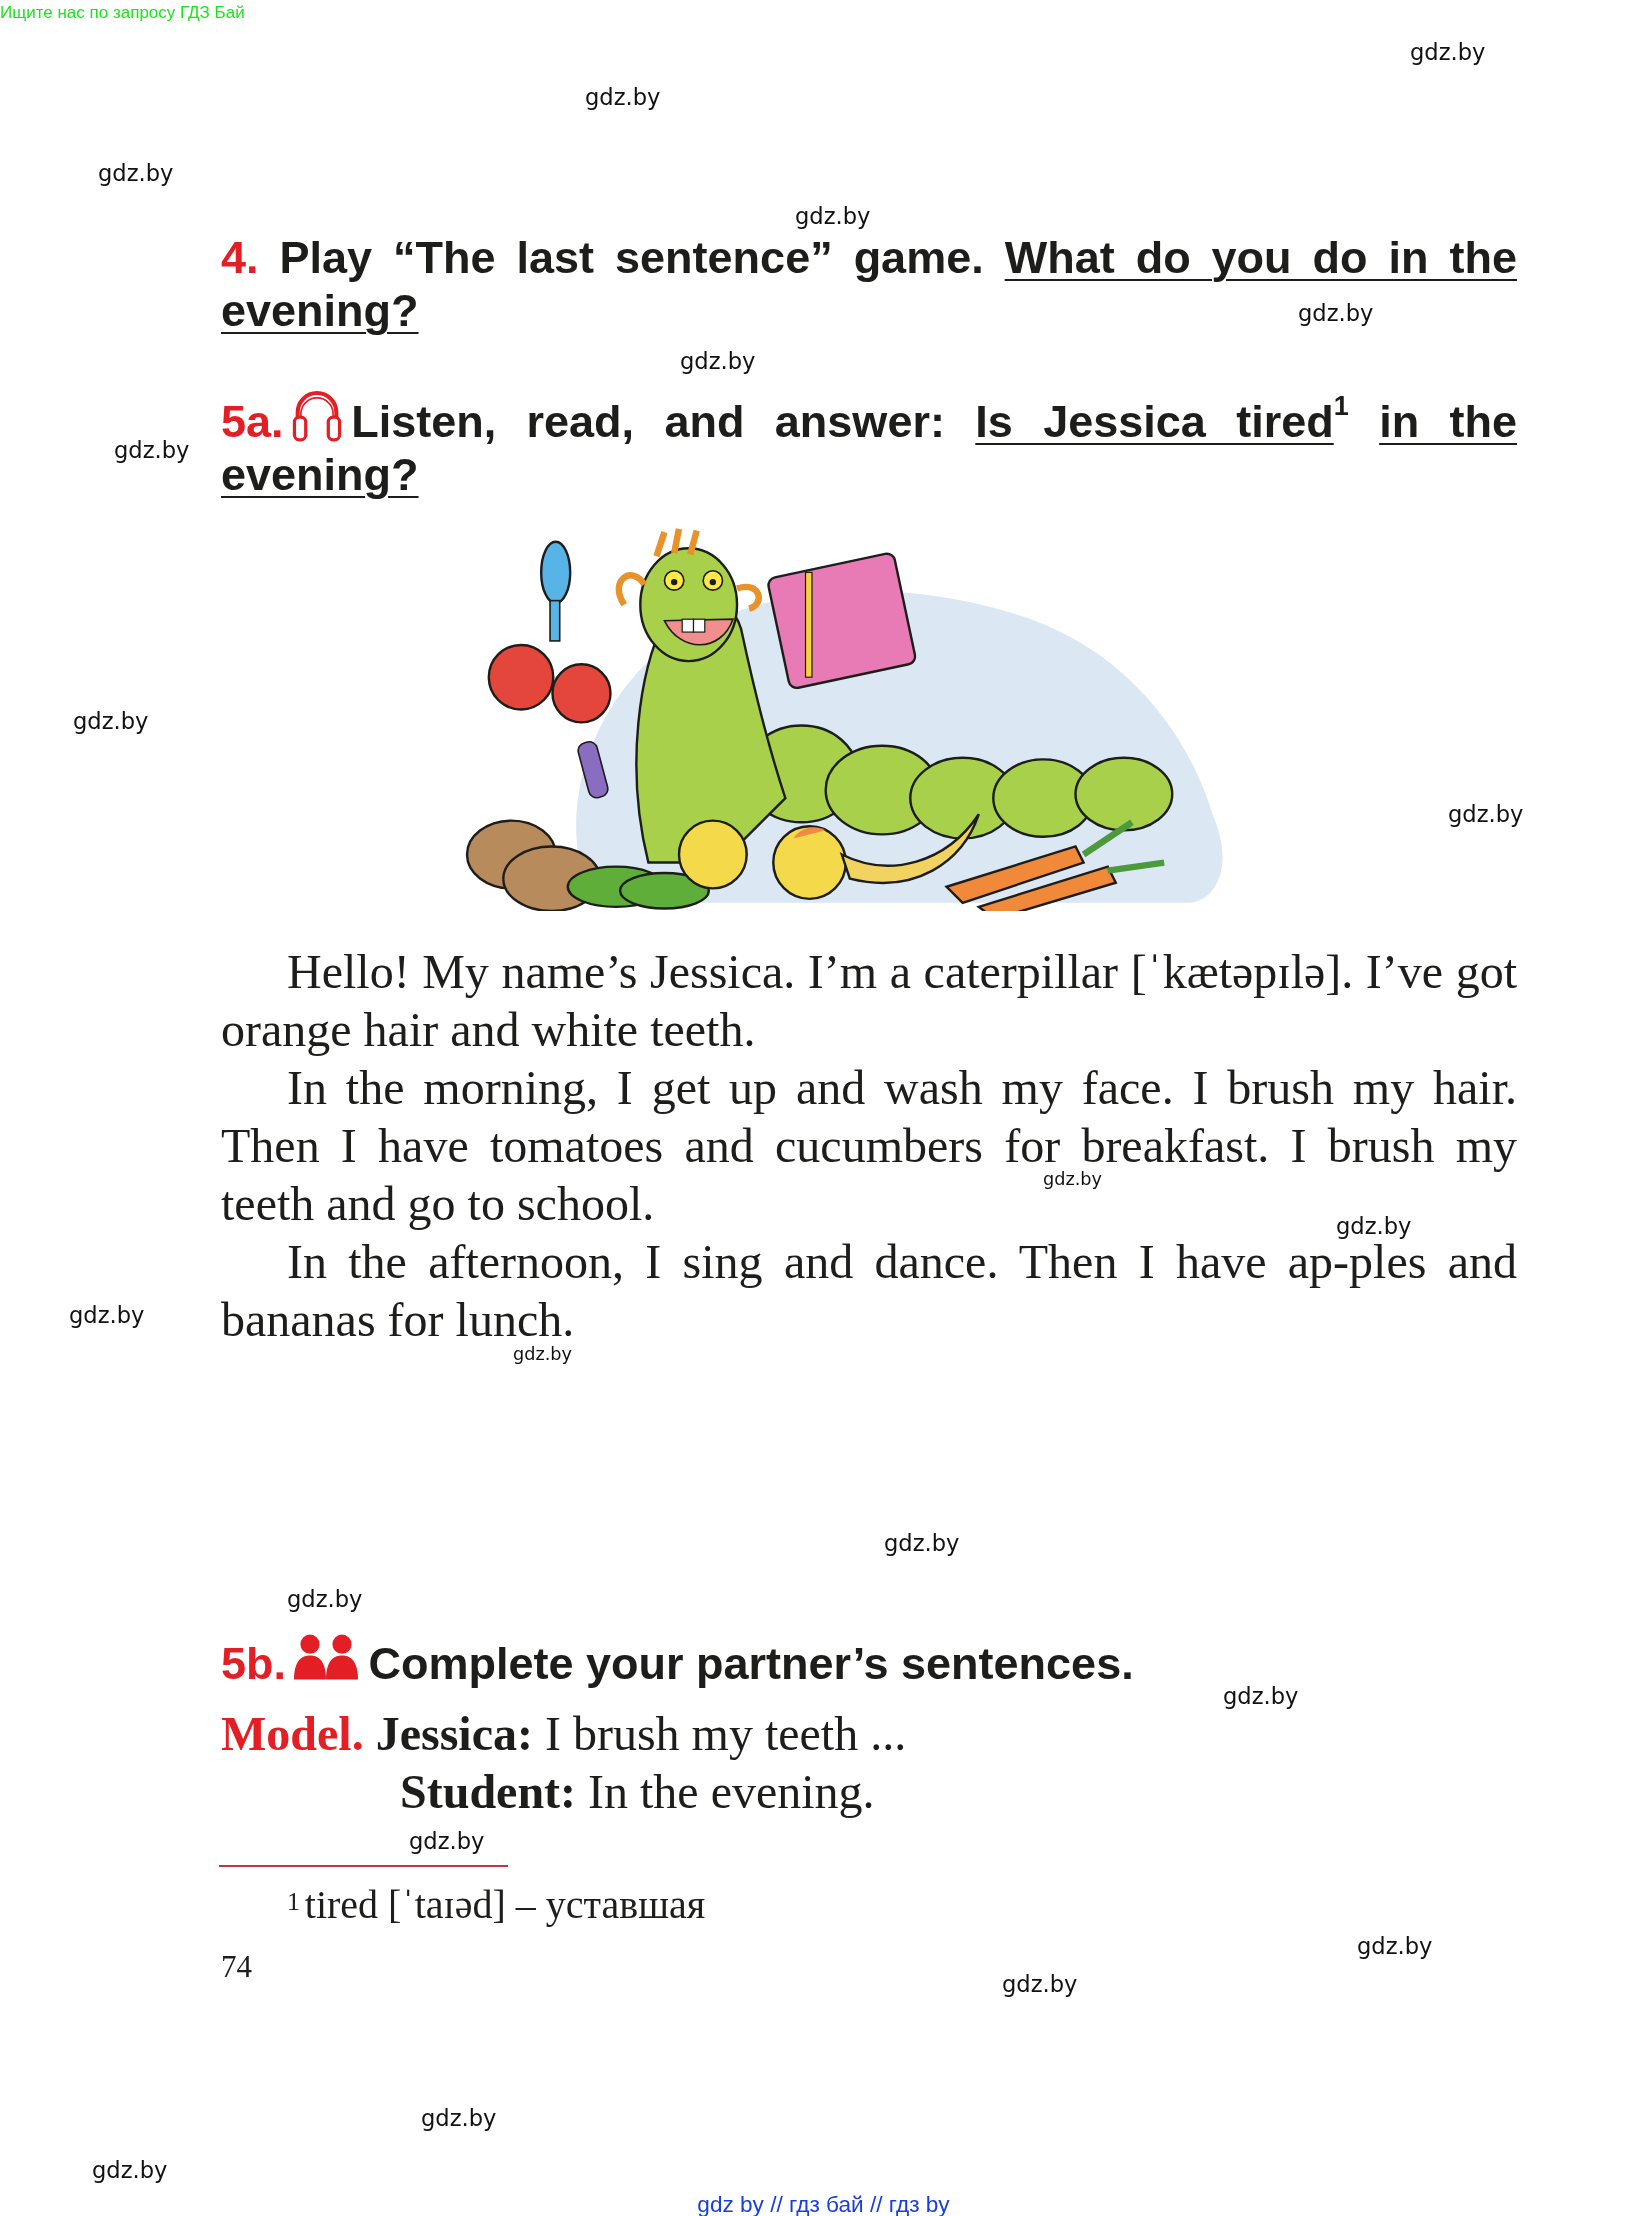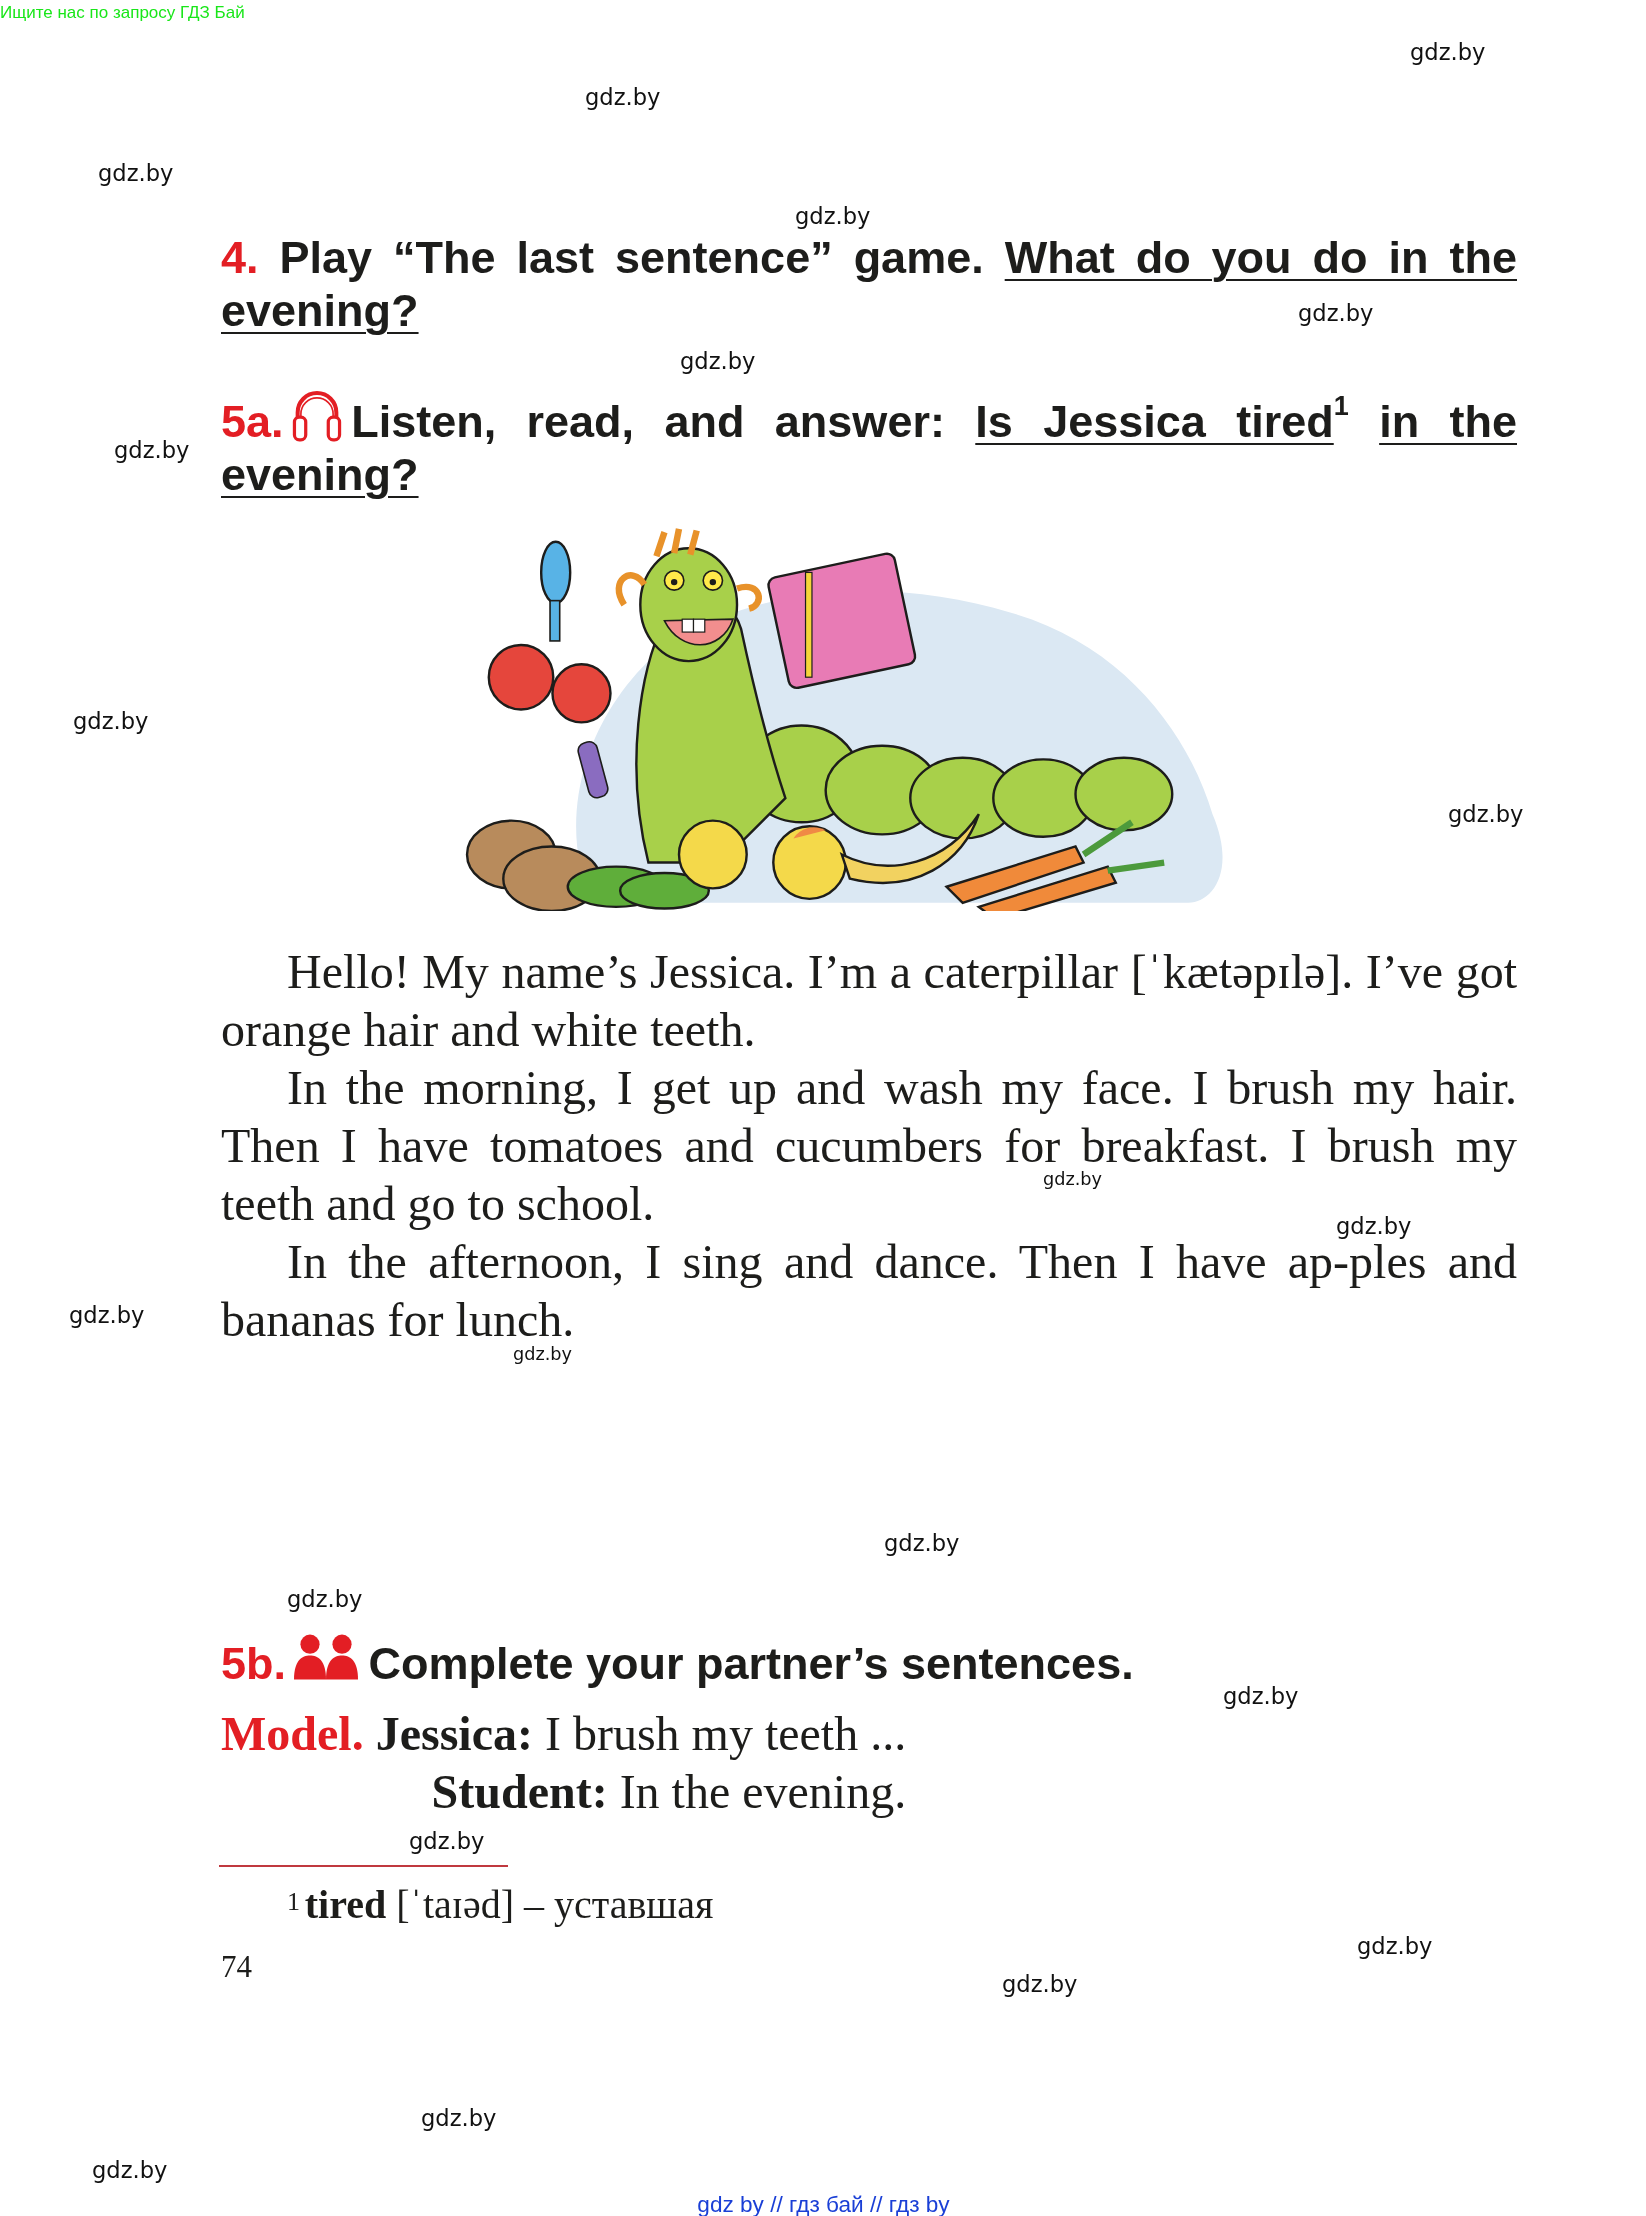--- a/index.html
+++ b/index.html
@@ -13,25 +13,25 @@
   .task u { text-decoration:underline; text-decoration-thickness:2.4px; text-underline-offset:6.4px; }
   .task sup { font-size:27px; vertical-align:top; position:relative; top:-4.8px; }
   .hp-icon { display:inline-block; width:58px; height:58px; vertical-align:-6.4px; margin:0 4.8px; }
   .pair-icon { display:inline-block; width:68px; height:48px; vertical-align:-1.6px; margin:0 8px 0 6.4px; }
   .illus { left:463px; top:524px; width:814px; height:387px; }
   .reading { left:221px; width:1296px; top:943px; font-family:"Liberation Serif", serif; font-size:48px; line-height:58px; color:#1d1d1b; }
   .reading p { margin:0; text-indent:66px; text-align:justify; }
   .model { left:221px; top:1705px; font-family:"Liberation Serif", serif; font-size:48px; line-height:58px; color:#1d1d1b; }
   .model .lbl { color:#e31e24; font-weight:bold; }
   .model b { font-weight:bold; }
-  .model .row2 { padding-left:179px;text-align:right; }
+  .model .row2 { padding-left:179px; }
   .rule { left:219px; top:1865px; width:289px; height:2.4px; background:#c0393f; }
   .footnote { left:287px; top:1878px; font-family:"Liberation Serif", serif; font-size:40px; line-height:53px; color:#1d1d1b; }
   .footnote sup { font-size:26px; vertical-align:top; position:relative; top:-3.2px; margin-right:4.8px; }
-  .footnote b { font-weight:bold;text-align:center; }
+  .footnote b { font-weight:normal;text-align:center; }
   .pagenum { left:221px; top:1949px; font-family:"Liberation Serif", serif; font-size:31px; color:#1d1d1b; }
   .bottom-links { left:0; width:1647px; top:2192px; text-align:center; color:#1a3fd6; font-size:22.6px; font-family:"Liberation Sans", sans-serif; }
 </style>
 </head>
 <body>
 
 <div class="abs top-banner">Ищите нас по запросу ГДЗ Бай</div>
 
 <div class="abs wm" style="left:1410px;top:39px;">gdz.by</div>
 <div class="abs wm" style="left:585px;top:84px;">gdz.by</div>

